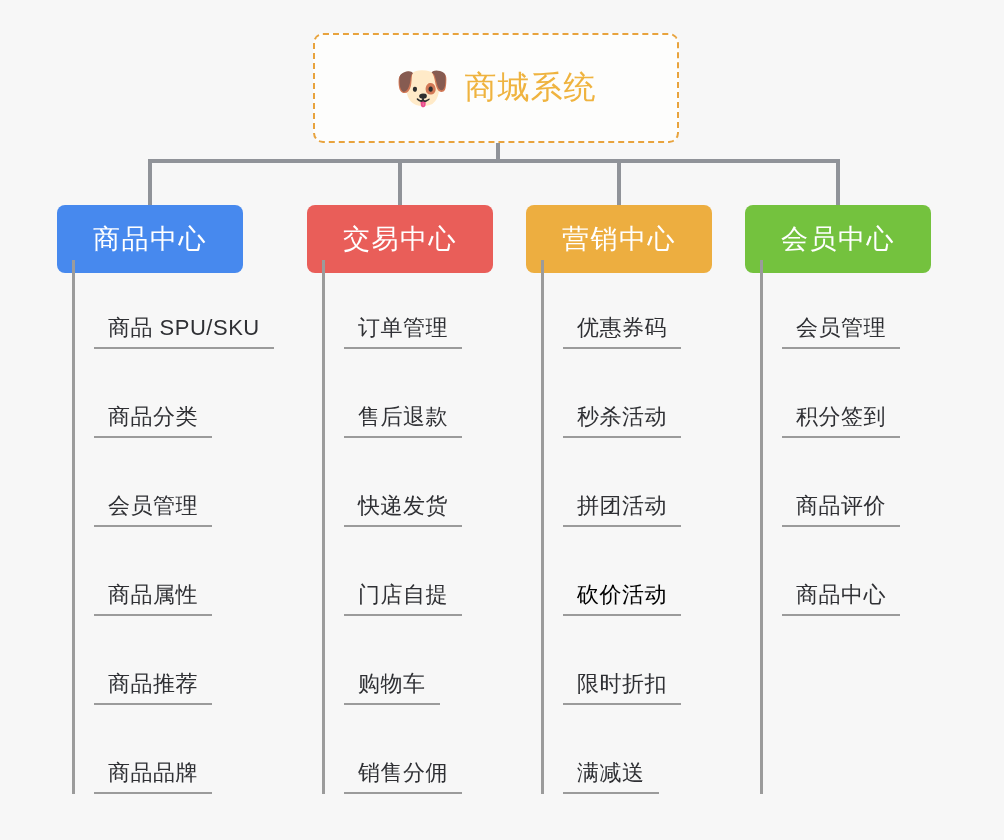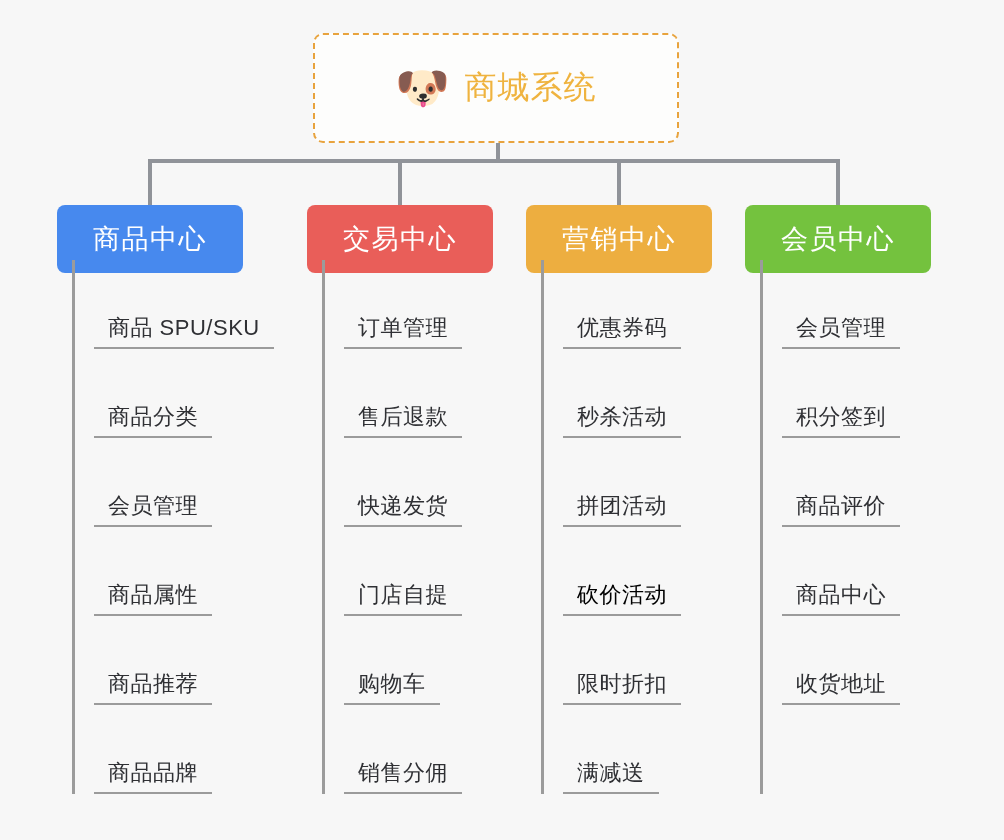--- a/index.html
+++ b/index.html
@@ -210,19 +210,16 @@
         </div>
         <div class="leaf-item">
           <div class="leaf-text-wrap" style="border-bottom-color: rgb(155, 155, 155);"><span class="leaf-label" style="color: rgb(47, 48, 52);">积分签到</span></div>
         </div>
         <div class="leaf-item">
           <div class="leaf-text-wrap" style="border-bottom-color: rgb(155, 155, 155);"><span class="leaf-label" style="color: rgb(47, 48, 52);">商品评价</span></div>
         </div>
         <div class="leaf-item">
           <div class="leaf-text-wrap" style="border-bottom-color: rgb(155, 155, 155);"><span class="leaf-label" style="color: rgb(47, 48, 52);">商品中心</span></div>
         </div>
-        <div class="leaf-item">
-          <div class="leaf-text-wrap" style="border-bottom-color: rgb(155, 155, 155);"><span class="leaf-label" style="color: rgb(47, 48, 52);">收货地址</span></div>
-        </div>
       </div>
     </div>
 
 </div>
 
 </body></html>

